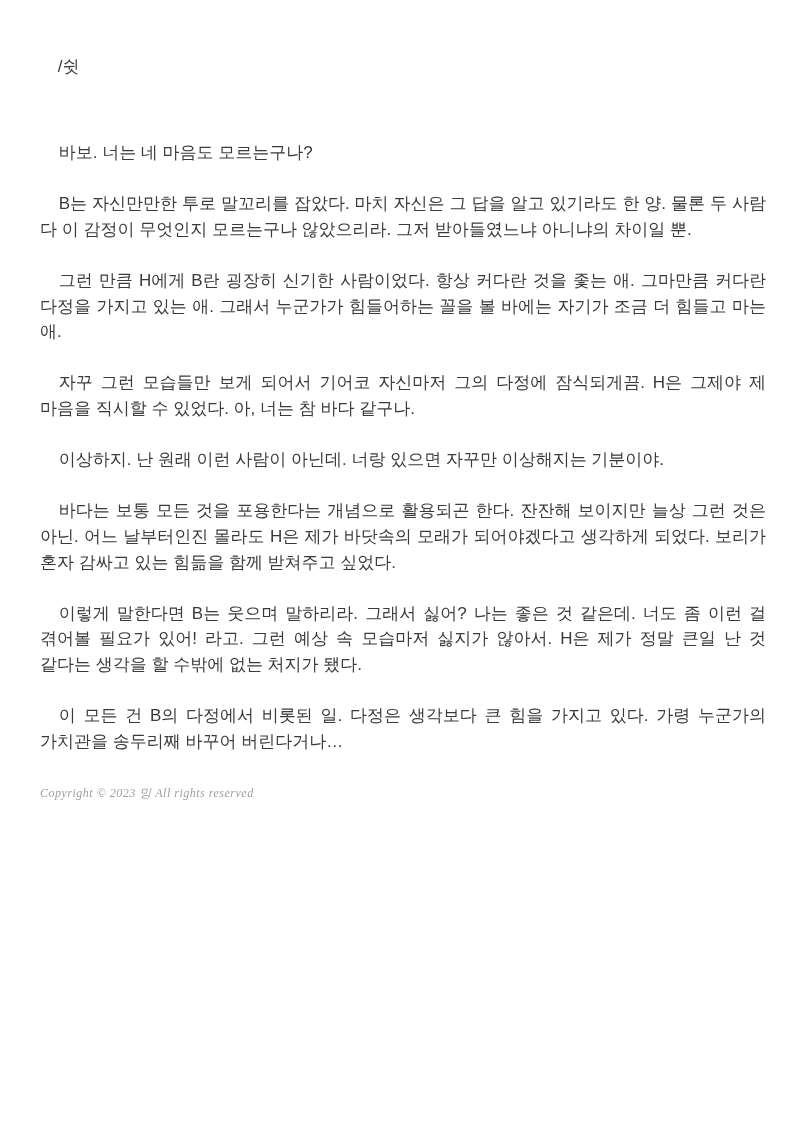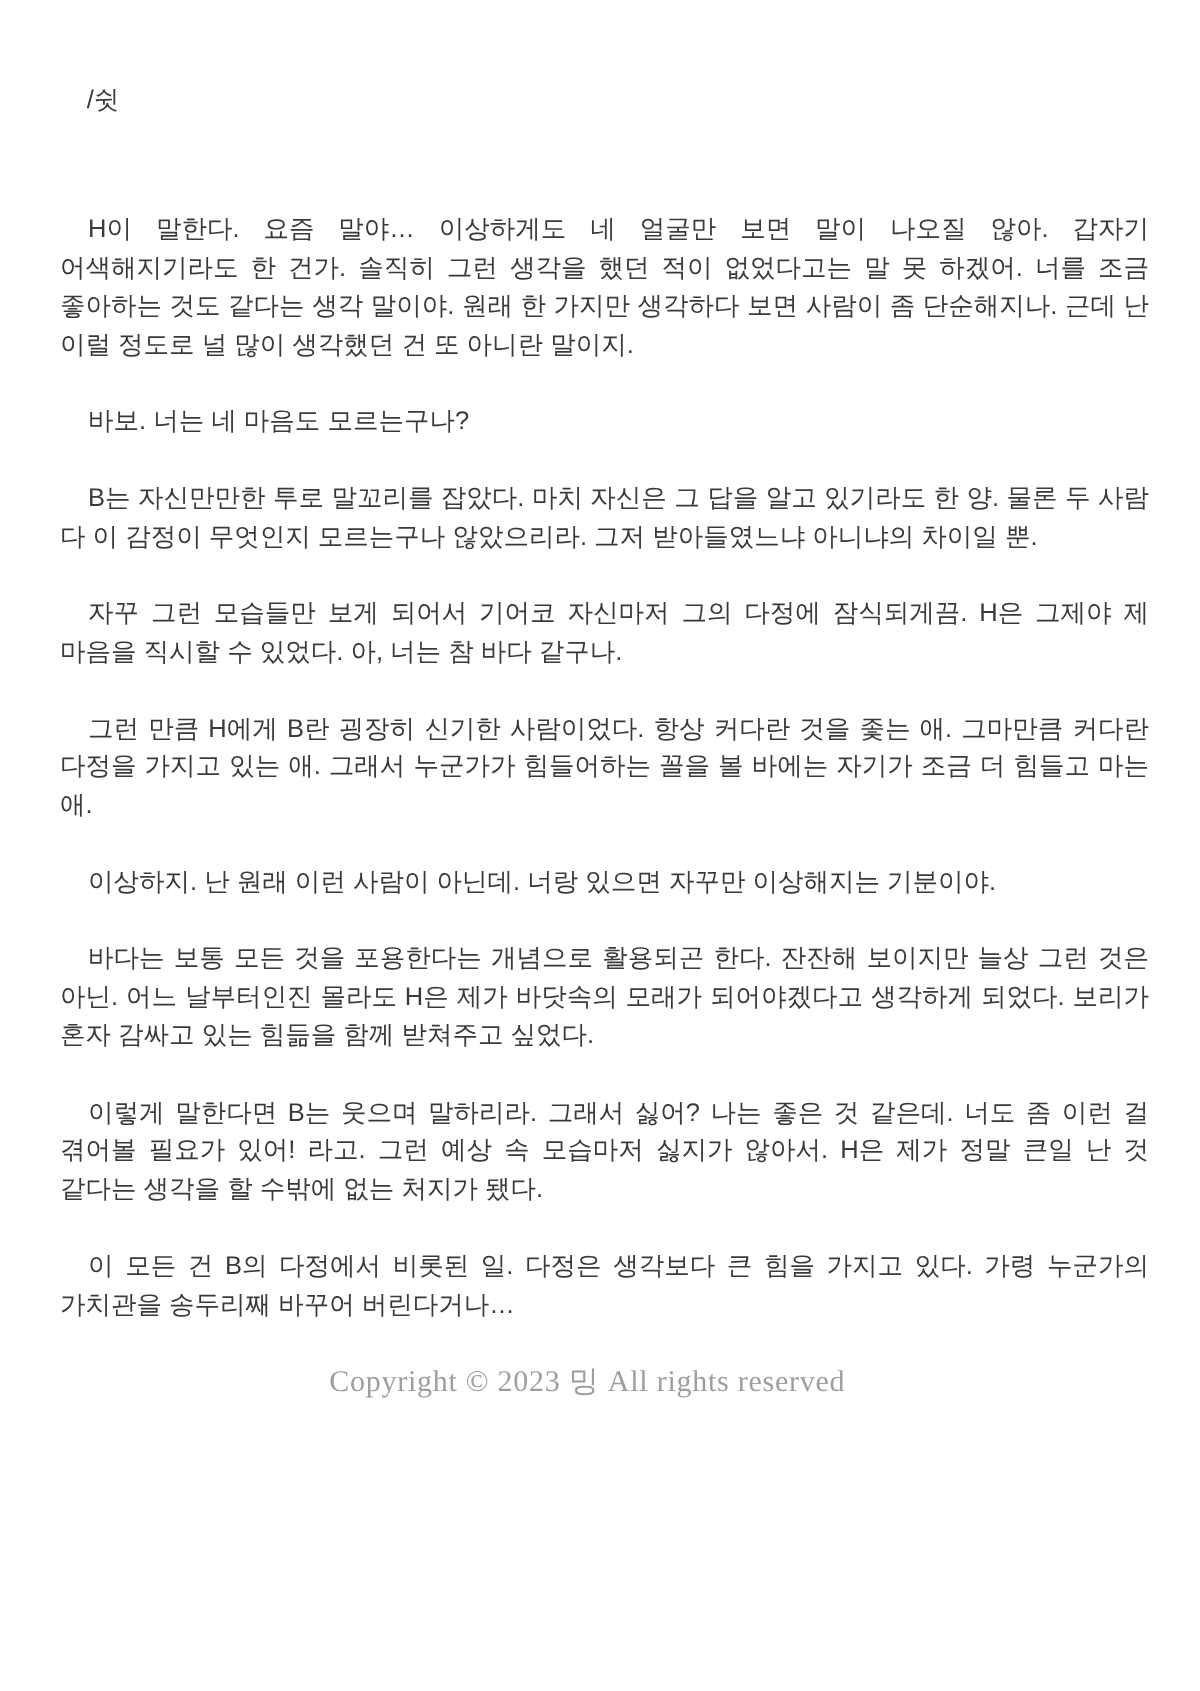--- a/index.html
+++ b/index.html
@@ -37,40 +37,40 @@
     line-height: 25.6px;
     color: #3a3a3a;
     text-align: justify;
     text-indent: 1.1em;
     word-break: keep-all;
     overflow-wrap: break-word;
   }
   .footer {
     margin-top: 0;
     padding-right: 23px;
-    text-align: center;
+    text-align: left;
     font-family: "Liberation Serif", "DejaVu Serif", serif;
-    font-size: 20px;
+    font-size: 12px;
     line-height: 26px;
     color: #9e9e9e;
     letter-spacing: 0.5px;
+    font-style: italic;
   }
 </style>
 </head>
 <body>
 
 <div class="page">
   <h1 class="doc-title">/쉿</h1>
 
   <div class="content">
-      <p class="para">H이 말한다. 요즘 말야… 이상하게도 네 얼굴만 보면 말이 나오질 않아. 갑자기 어색해지기라도 한 건가. 솔직히 그런 생각을 했던 적이 없었다고는 말 못 하겠어. 너를 조금 좋아하는 것도 같다는 생각 말이야. 원래 한 가지만 생각하다 보면 사람이 좀 단순해지나. 근데 난 이럴 정도로 널 많이 생각했던 건 또 아니란 말이지.</p>
       <p class="para">바보. 너는 네 마음도 모르는구나?</p>
       <p class="para">B는 자신만만한 투로 말꼬리를 잡았다. 마치 자신은 그 답을 알고 있기라도 한 양. 물론 두 사람 다 이 감정이 무엇인지 모르는구나 않았으리라. 그저 받아들였느냐 아니냐의 차이일 뿐.</p>
+      <p class="para">그런 만큼 H에게 B란 굉장히 신기한 사람이었다. 항상 커다란 것을 좇는 애. 그마만큼 커다란 다정을 가지고 있는 애. 그래서 누군가가 힘들어하는 꼴을 볼 바에는 자기가 조금 더 힘들고 마는 애.</p>
       <p class="para">자꾸 그런 모습들만 보게 되어서 기어코 자신마저 그의 다정에 잠식되게끔. H은 그제야 제 마음을 직시할 수 있었다. 아, 너는 참 바다 같구나.</p>
-      <p class="para">그런 만큼 H에게 B란 굉장히 신기한 사람이었다. 항상 커다란 것을 좇는 애. 그마만큼 커다란 다정을 가지고 있는 애. 그래서 누군가가 힘들어하는 꼴을 볼 바에는 자기가 조금 더 힘들고 마는 애.</p>
       <p class="para">이상하지. 난 원래 이런 사람이 아닌데. 너랑 있으면 자꾸만 이상해지는 기분이야.</p>
       <p class="para">바다는 보통 모든 것을 포용한다는 개념으로 활용되곤 한다. 잔잔해 보이지만 늘상 그런 것은 아닌. 어느 날부터인진 몰라도 H은 제가 바닷속의 모래가 되어야겠다고 생각하게 되었다. 보리가 혼자 감싸고 있는 힘듦을 함께 받쳐주고 싶었다.</p>
       <p class="para">이렇게 말한다면 B는 웃으며 말하리라. 그래서 싫어? 나는 좋은 것 같은데. 너도 좀 이런 걸 겪어볼 필요가 있어! 라고. 그런 예상 속 모습마저 싫지가 않아서. H은 제가 정말 큰일 난 것 같다는 생각을 할 수밖에 없는 처지가 됐다.</p>
       <p class="para">이 모든 건 B의 다정에서 비롯된 일. 다정은 생각보다 큰 힘을 가지고 있다. 가령 누군가의 가치관을 송두리째 바꾸어 버린다거나…</p>
     </div>
 
   <div class="footer">Copyright © 2023 밍 All rights reserved</div>
 </div>
 
 </body></html>

